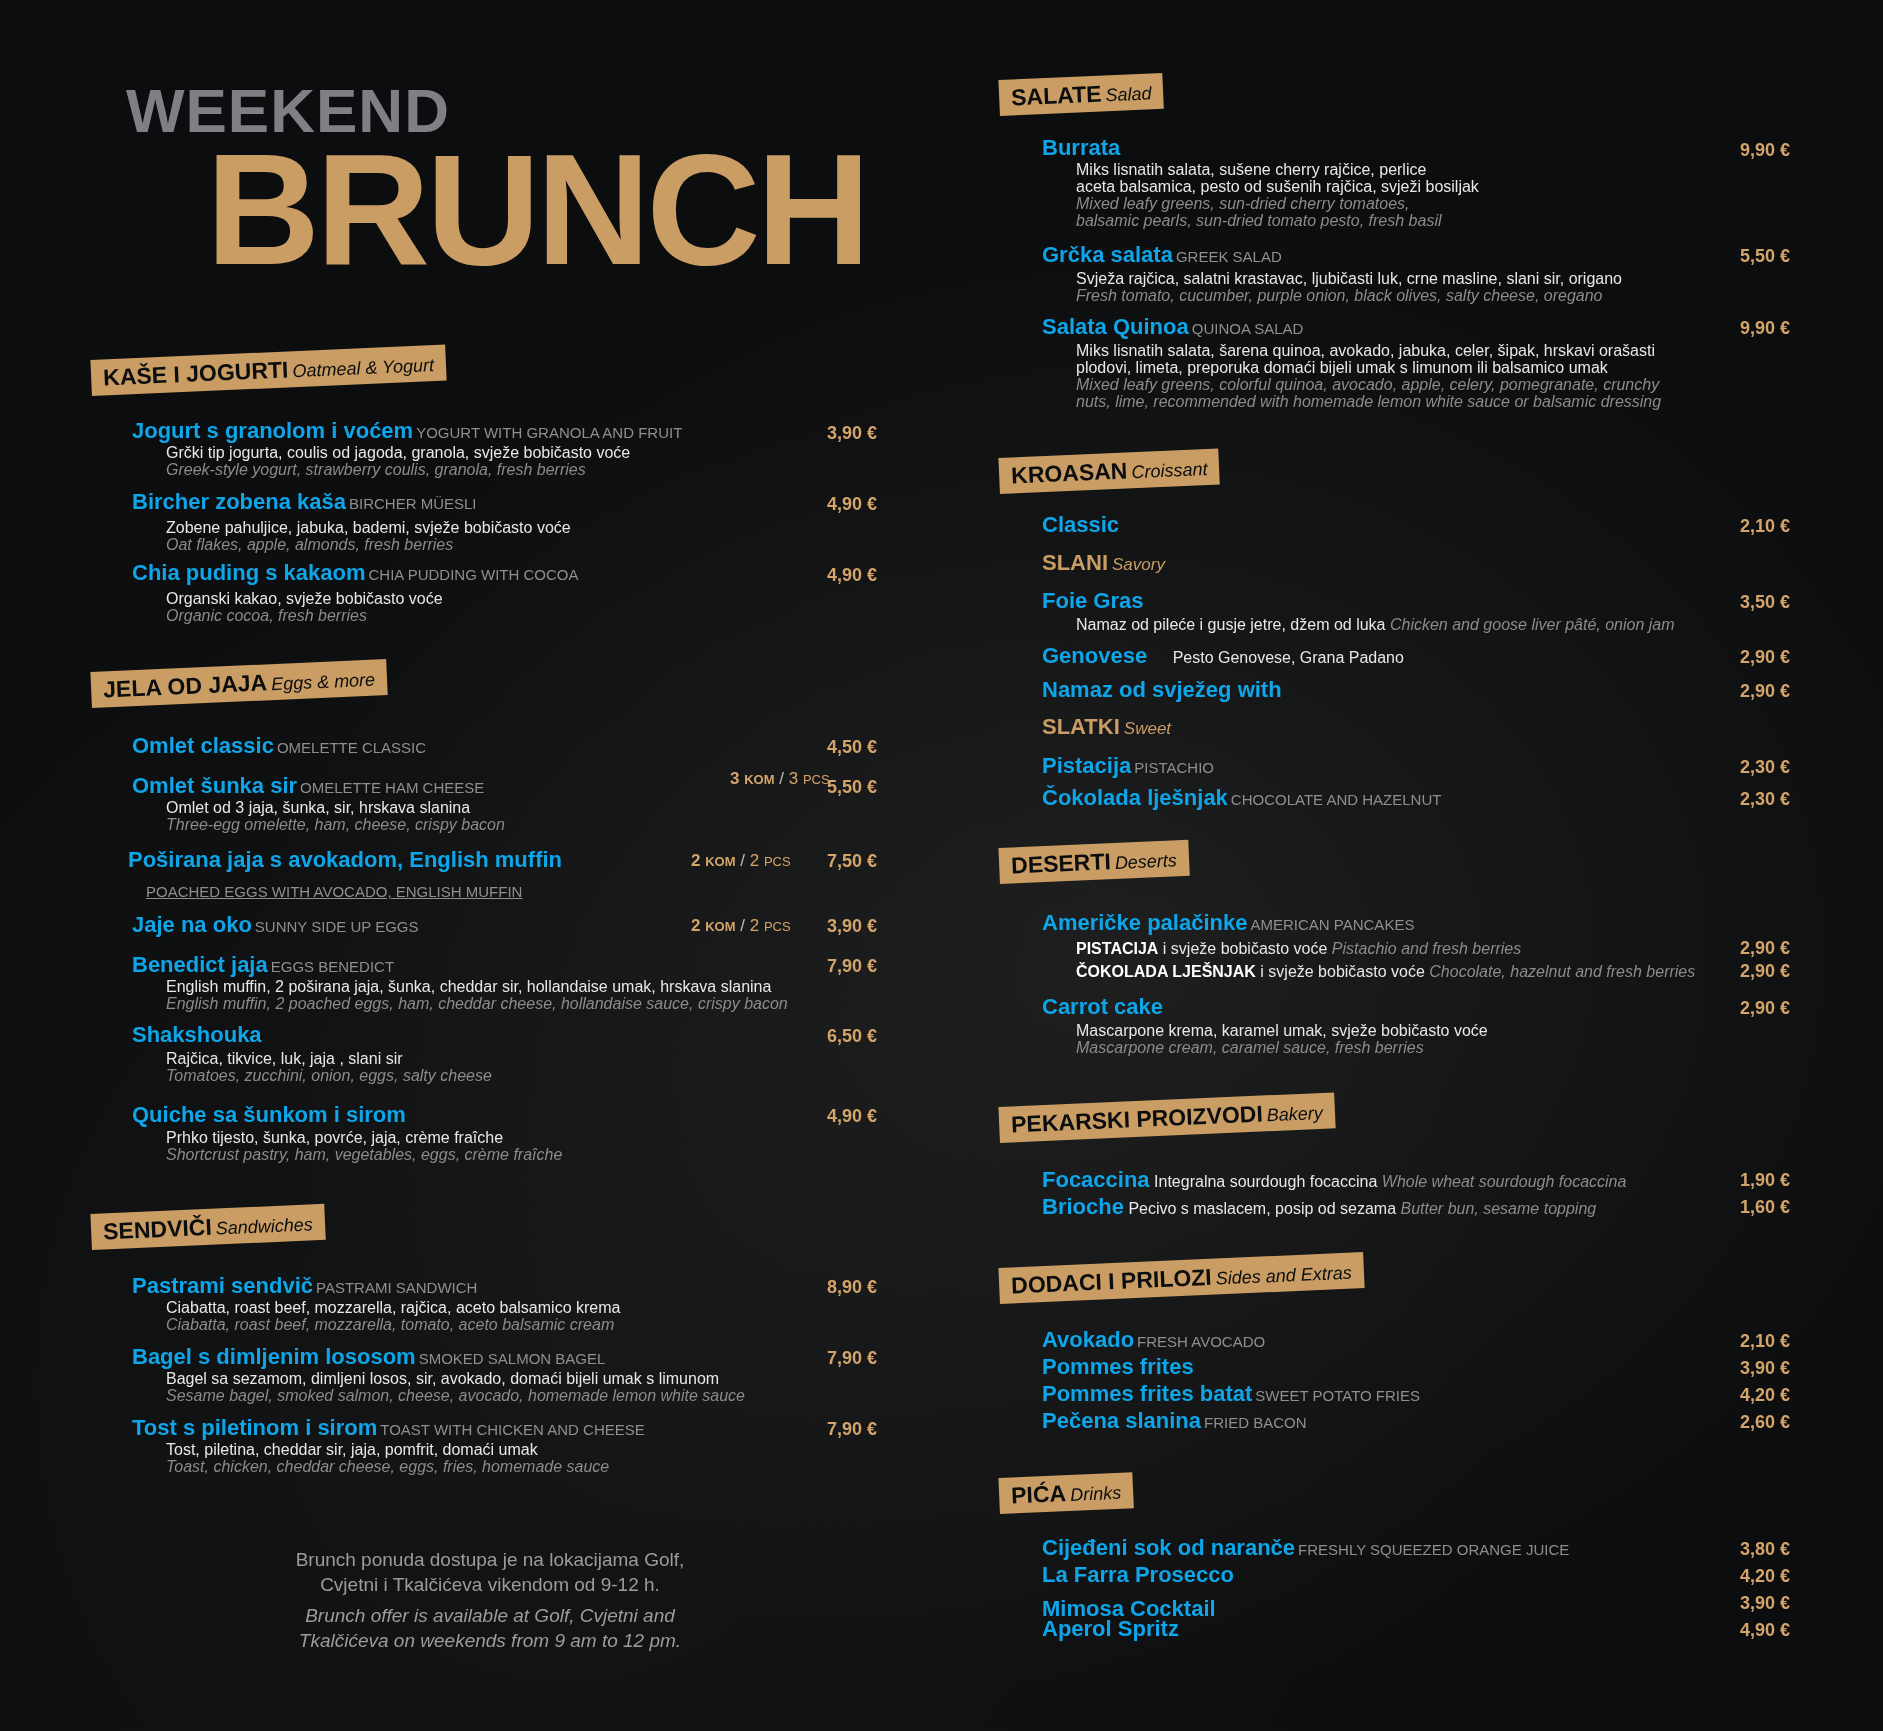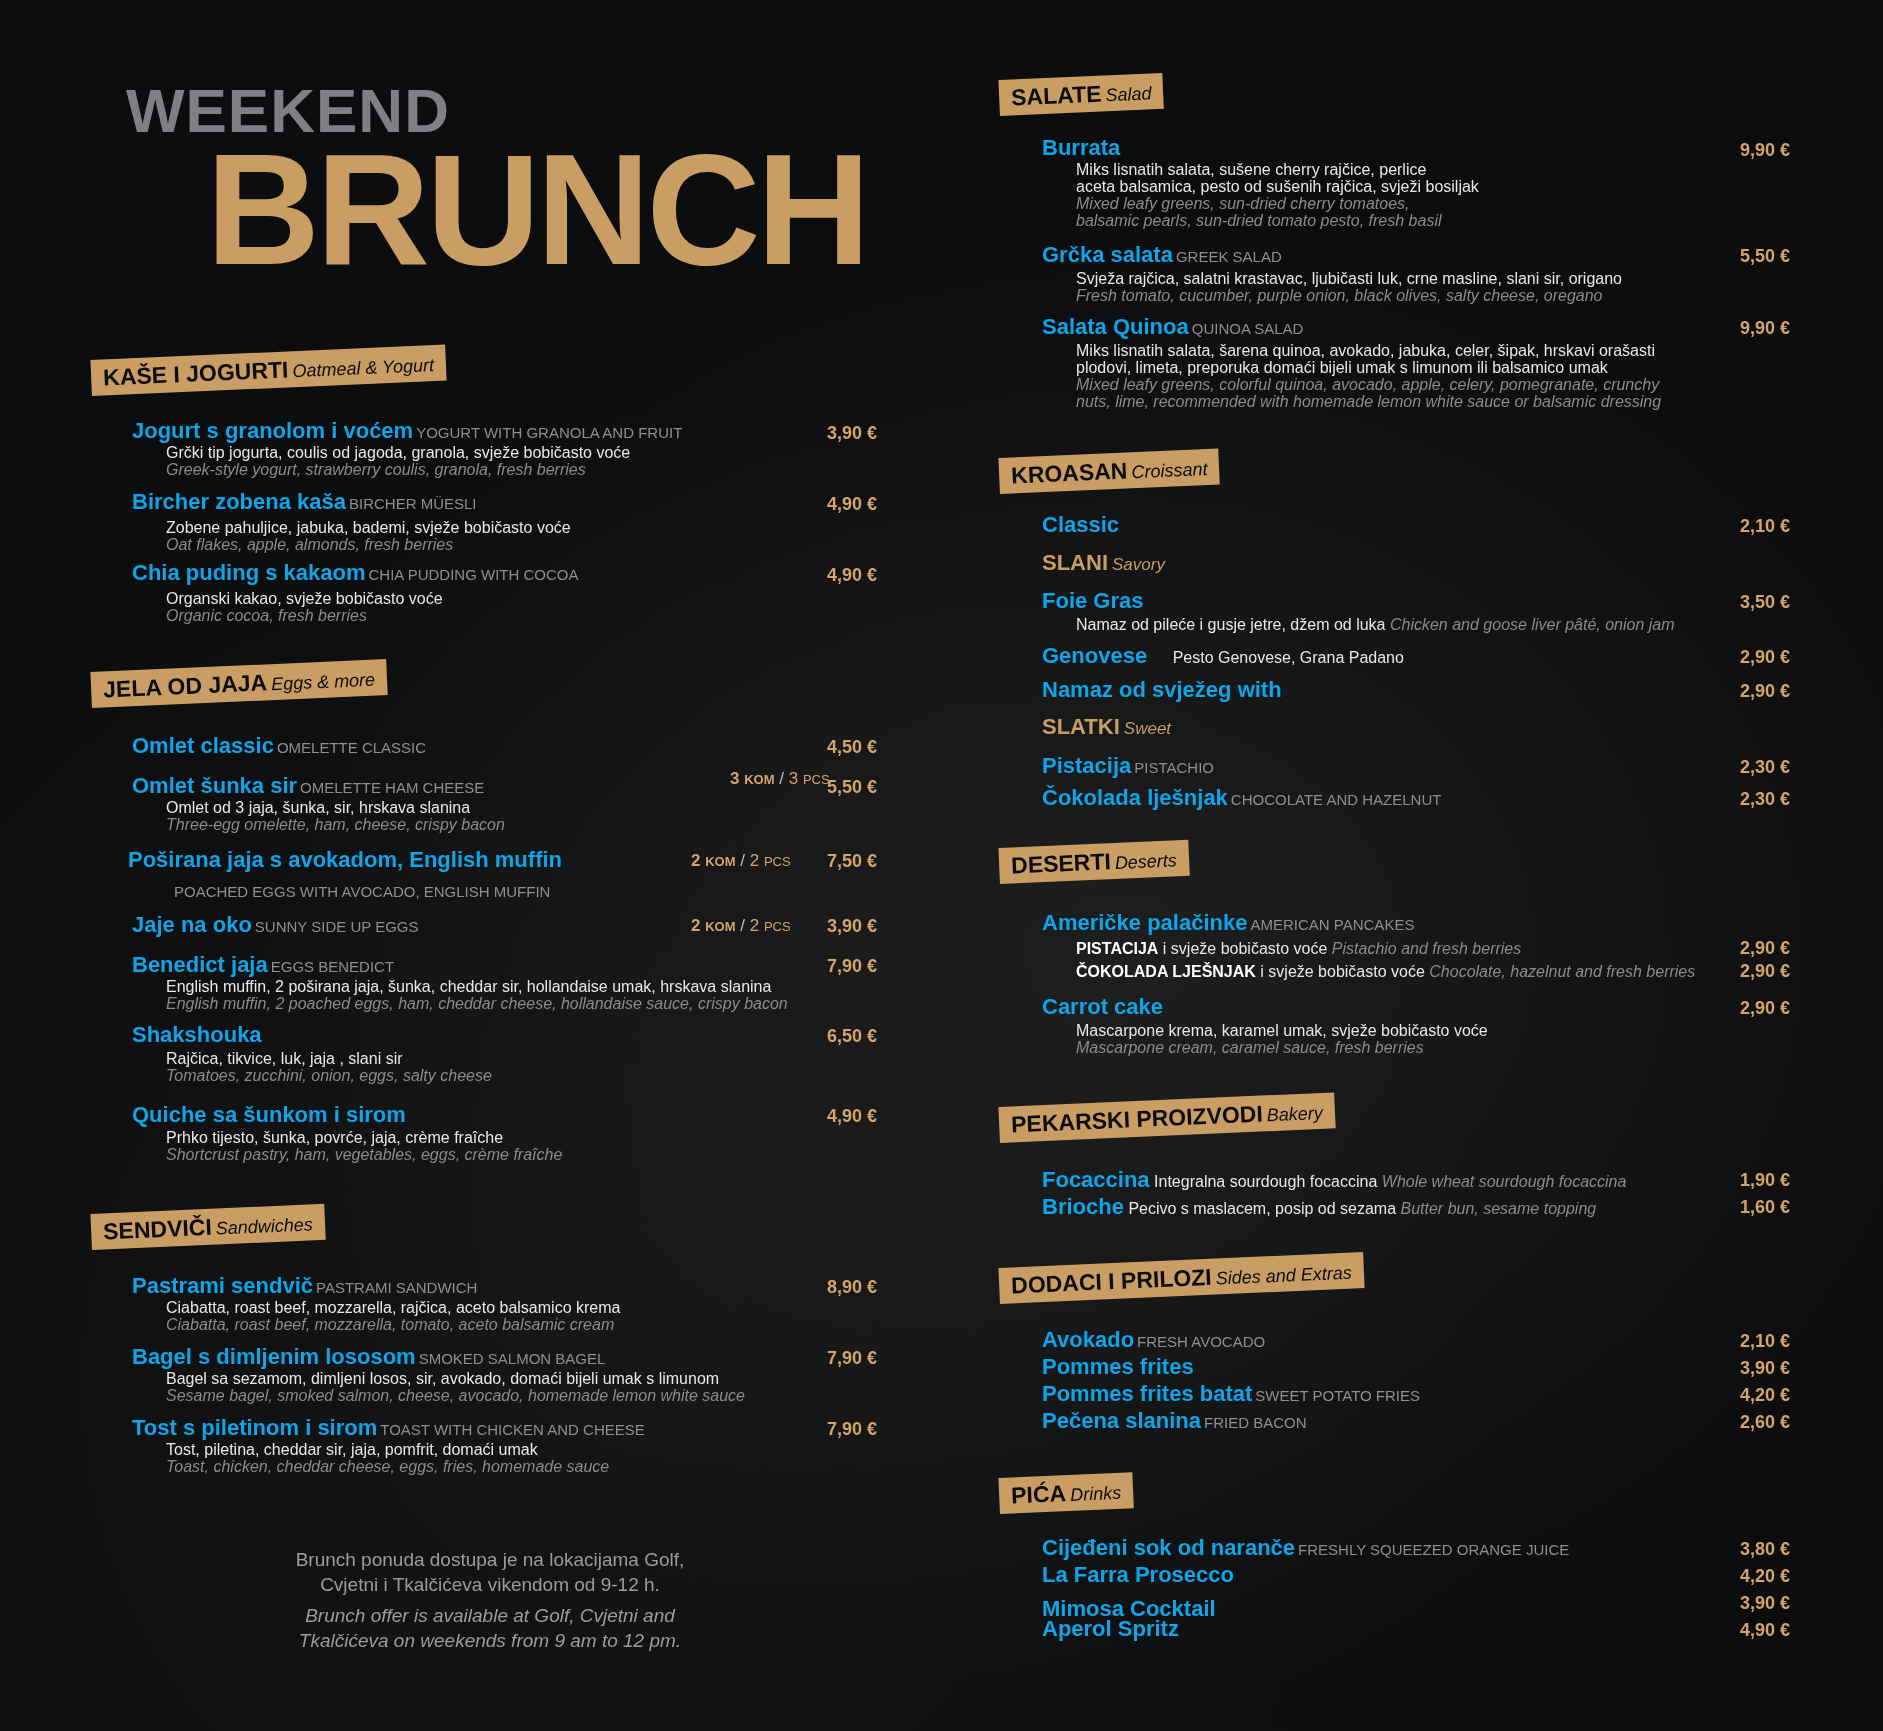--- a/index.html
+++ b/index.html
@@ -91,21 +91,21 @@
 
 <div class="item" style="left:132px; top:773px;">
   <span class="name">Omlet šunka sir</span><span class="sub">OMELETTE HAM CHEESE</span>
   <div class="desc" style="margin-left:34px;">Omlet od 3 jaja, šunka, sir, hrskava slanina</div>
   <div class="desc-en" style="margin-left:34px;">Three-egg omelette, ham, cheese, crispy bacon</div>
 </div>
 <div class="price" style="right:1006px; top:777px;">5,50 €</div>
 
 <div class="item" style="left:128px; top:847px;">
   <span class="name">Poširana jaja s avokadom, English muffin</span>
-  <div class="sub" style="margin-left:46px; margin-top:10px; display:block;">POACHED EGGS WITH AVOCADO, ENGLISH MUFFIN</div>
+  <div class="sub" style="margin-left:18px; margin-top:10px; display:block;text-decoration:underline;">POACHED EGGS WITH AVOCADO, ENGLISH MUFFIN</div>
 </div>
 <div class="qty" style="left:691px; top:851px;">
   <b>2</b> <b class="sm">KOM</b> <span class="sep">/</span> <span>2</span> <span class="sm">PCS</span>
 </div>
 <div class="price" style="right:1006px; top:851px;">7,50 €</div>
 
 <div class="item" style="left:132px; top:912px;">
   <span class="name">Jaje na oko</span><span class="sub">SUNNY SIDE UP EGGS</span>
 </div>
 <div class="qty" style="left:691px; top:916px;">

